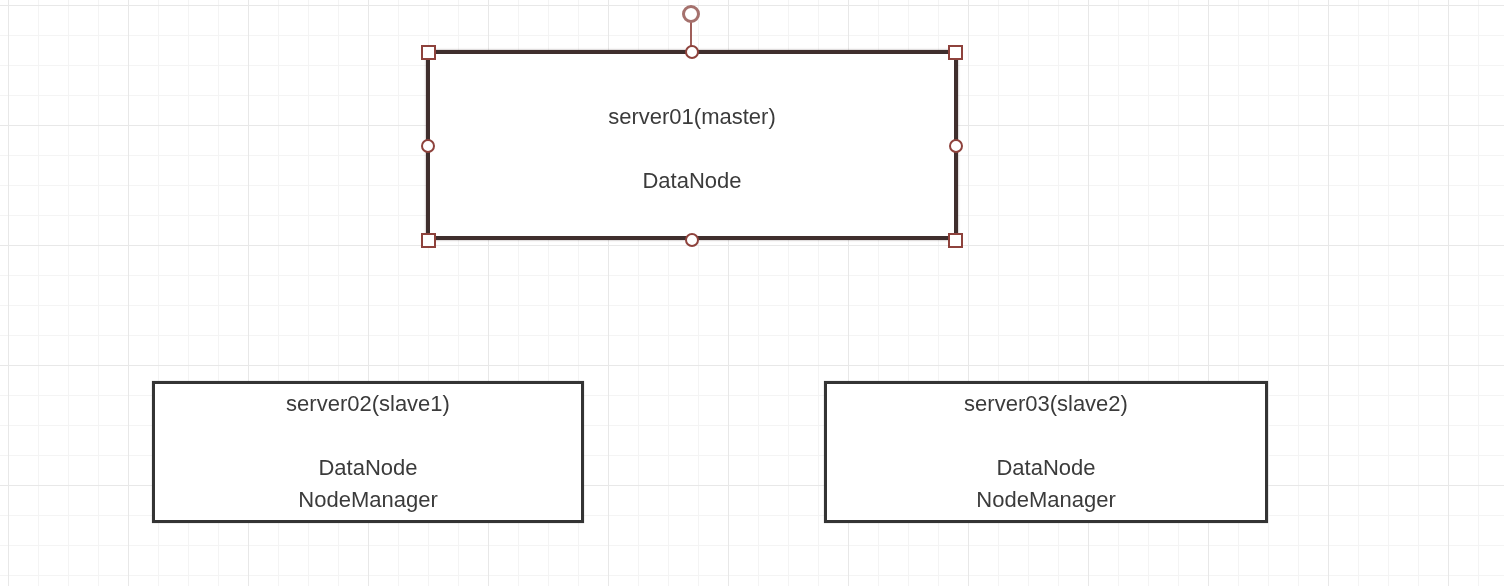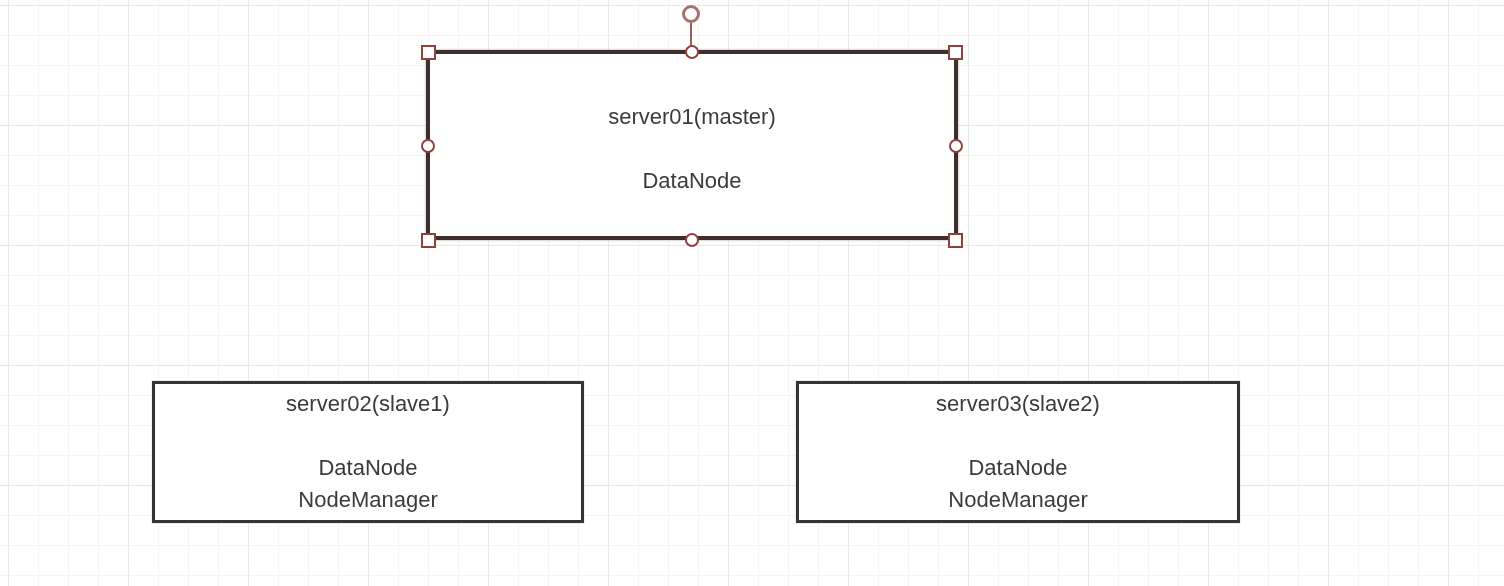--- a/index.html
+++ b/index.html
@@ -108,21 +108,21 @@
 
   <div class="node plain" style="left:132px; top:381px; width:432px; height:142px;margin-left:20px;">
     <div class="label-block">
       <div>server02(slave1)</div>
       <div class="line-gap"></div>
       <div>DataNode</div>
       <div>NodeManager</div>
     </div>
   </div>
 
-  <div class="node plain" style="left:796px; top:381px; width:444px; height:142px;">
+  <div class="node plain" style="left:824px; top:381px; width:444px; height:142px;">
     <div class="label-block">
       <div>server03(slave2)</div>
       <div class="line-gap"></div>
       <div>DataNode</div>
       <div>NodeManager</div>
     </div>
   </div>
 
 </div>
 

